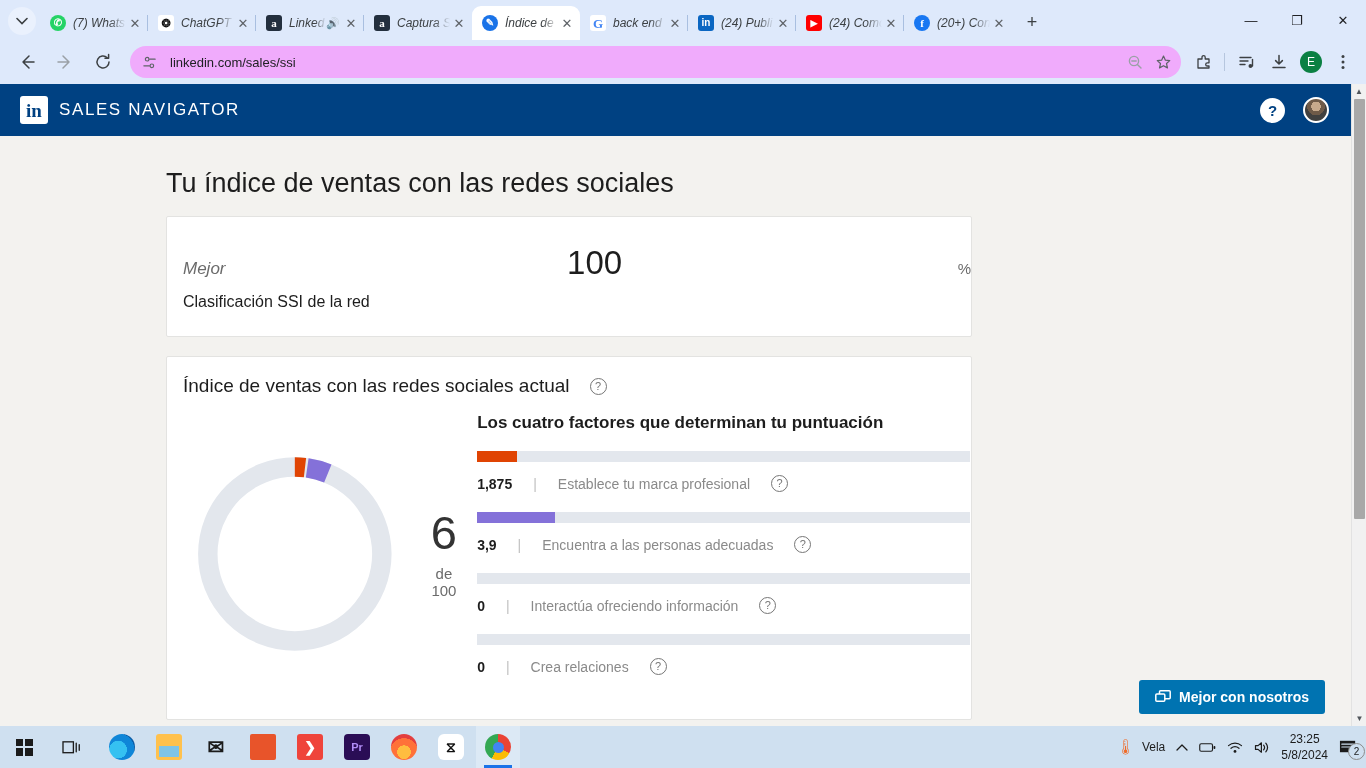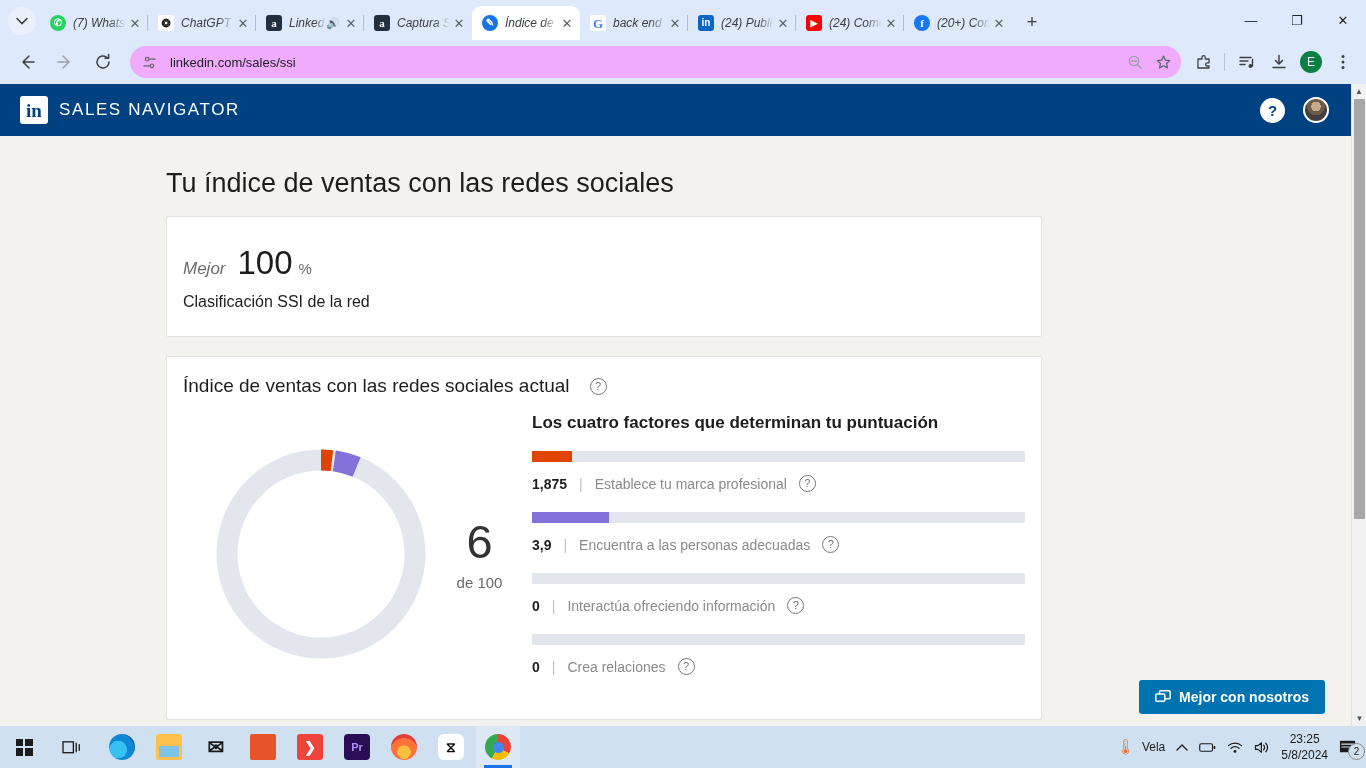--- a/index.html
+++ b/index.html
@@ -141,32 +141,32 @@
     color: #004182; font-weight: bold; font-size: 15px;
     display: flex; align-items: center; justify-content: center; cursor: pointer;
   }
   .li-avatar {
     width: 26px; height: 26px; border-radius: 50%;
     background: radial-gradient(circle at 50% 34%, #c7a98c 0 26%, #6f5a48 27% 48%, #41403f 49% 100%);
     border: 2px solid #fff; cursor: pointer;
   }
 
   .page { width: 1351px; height: 590px; overflow: hidden; position: relative; }
-  .content { width: 876px; margin-left: 166px; }
+  .content { width: 806px; margin-left: 166px; }
 
   h1.page-title {
     font-size: 27px; font-weight: 400; color: #1d1d1d;
     margin: 32px 0 17px 0;
   }
 
   .card {
     background: #fff; border: 1px solid #e3e3e1; border-radius: 2px;
   }
   .card-top { padding: 27px 0 25px 16px; }
-  .best-row { display: flex; align-items: baseline; }
+  .best-row { display: flex; align-items: baseline; justify-content: space-between; }
   .best-label { font-size: 17px; font-style: italic; color: #6b6b6b; margin-right: 12px; }
   .best-num { font-size: 33px; color: #1d1d1d; }
   .best-pct { font-size: 15px; color: #6b6b6b; margin-left: 6px; }
   .best-sub { font-size: 16px; color: #1d1d1d; margin-top: 11px; }
 
   .card-ssi { margin-top: 19px; padding: 18px 16px 24px 16px; }
   .ssi-head { display: flex; align-items: center; gap: 20px; }
   .ssi-head h2 { font-size: 19px; font-weight: 400; color: #1d1d1d; }
   .qmark {
     width: 17px; height: 17px; border-radius: 50%;
@@ -180,21 +180,21 @@
   .donut-wrap { position: relative; display: flex; align-items: center; }
   .donut-num { margin-left: 26px; text-align: center; }
   .donut-score { font-size: 47px; color: #333; line-height: 1; font-weight: 300; }
   .donut-of { font-size: 15px; color: #6b6b6b; margin-top: 9px; }
 
   .factors-col { flex: 1; padding-left: 12px; }
   .factors-title { font-size: 17px; color: #1d1d1d; font-weight: 600; margin-bottom: 18px; }
   .factor { margin-bottom: 20px; }
   .bar-track { height: 11px; background: #e3e7ed; width: 493px; }
   .bar-fill { height: 11px; }
-  .factor-label { margin-top: 13px; font-size: 14px; color: #8a8a8a; display: flex; align-items: center; gap: 12px;}
+  .factor-label { margin-top: 13px; font-size: 14px; color: #8a8a8a; display: flex; align-items: center; gap: 21px;}
   .factor-label b { color: #1d1d1d; font-weight: 700; }
   .factor-label .pipe { color: #c0c0c0; }
 
   .chatbtn {
     position: absolute; right: 26px; bottom: 12px;
     background: #0073b1; color: #fff;
     height: 34px; border-radius: 3px;
     display: flex; align-items: center; gap: 8px;
     padding: 0 16px; font-size: 14px; font-weight: bold; cursor: pointer;
   }

